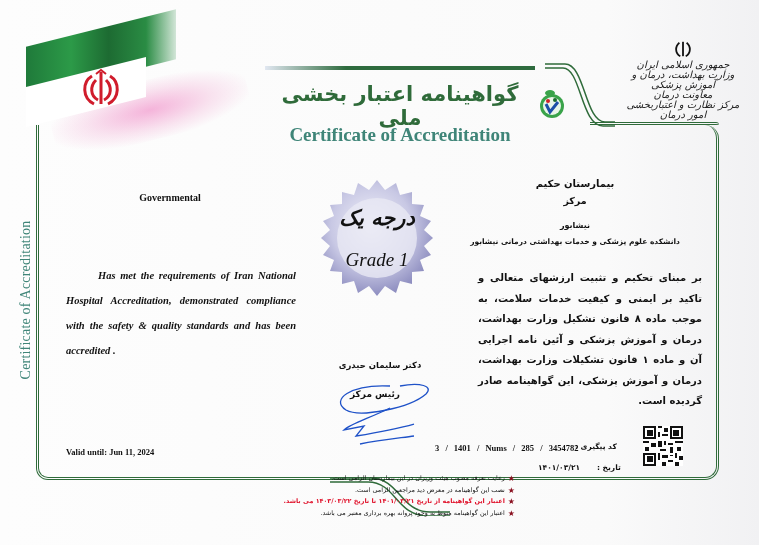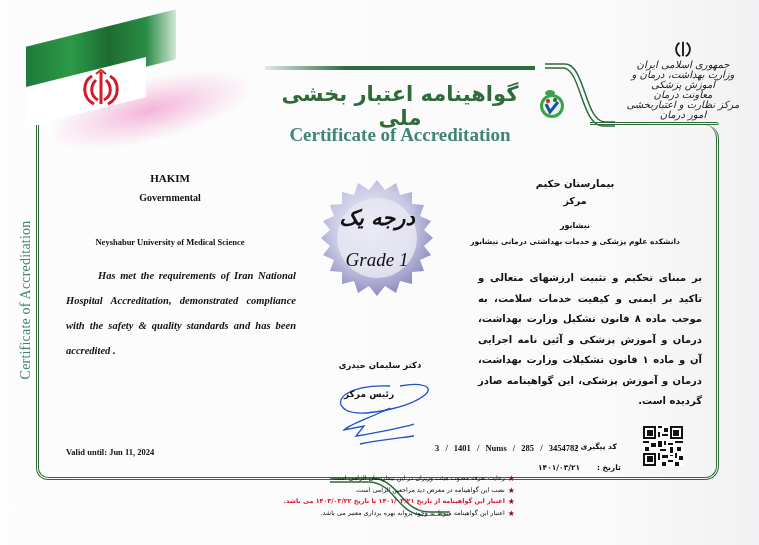--- a/index.html
+++ b/index.html
@@ -48,21 +48,21 @@
 
     
     .fa-name { position: absolute; left: 460px; top: 178px; width: 230px; text-align: center; direction: rtl; font-family: "DejaVu Sans", sans-serif; font-weight: bold; font-size: 10px; }
     .fa-type { position: absolute; left: 460px; top: 195px; width: 230px; text-align: center; direction: rtl; font-family: "DejaVu Sans", sans-serif; font-weight: bold; font-size: 9.5px; }
     .fa-city { position: absolute; left: 460px; top: 221px; width: 230px; text-align: center; direction: rtl; font-family: "DejaVu Sans", sans-serif; font-weight: bold; font-size: 8px; }
     .fa-univ { position: absolute; left: 460px; top: 237px; width: 230px; text-align: center; direction: rtl; font-family: "DejaVu Sans", sans-serif; font-weight: bold; font-size: 7.5px; }
     .fa-body { position: absolute; left: 478px; top: 268px; width: 224px; direction: rtl; text-align: justify; font-family: "DejaVu Sans", sans-serif; font-weight: bold; font-size: 10px; line-height: 20.5px; }
 
     
     .sig-name { position: absolute; left: 320px; top: 360px; width: 120px; text-align: center; direction: rtl; font-family: "DejaVu Sans", sans-serif; font-weight: bold; font-size: 8.5px; }
-    .sig-title { position: absolute; left: 344px; top: 389px; width: 90px; text-align: left; direction: rtl; font-family: "DejaVu Sans", sans-serif; font-weight: bold; font-size: 9px; }
+    .sig-title { position: absolute; left: 330px; top: 389px; width: 90px; text-align: center; direction: rtl; font-family: "DejaVu Sans", sans-serif; font-weight: bold; font-size: 9px; }
     .signature { position: absolute; left: 330px; top: 378px; width: 110px; height: 70px; }
 
     
     .valid { position: absolute; left: 66px; top: 447px; font-family: "Liberation Serif", serif; font-weight: bold; font-size: 8.5px; }
     .tracking-label { position: absolute; left: 575px; top: 442px; direction: rtl; font-family: "DejaVu Sans", sans-serif; font-weight: bold; font-size: 7.5px; }
     .tracking-value { position: absolute; left: 435px; top: 443px; font-family: "Liberation Serif", serif; font-weight: bold; font-size: 8.5px; word-spacing: 4px; }
     .date-label { position: absolute; left: 597px; top: 463px; direction: rtl; font-family: "DejaVu Sans", sans-serif; font-weight: bold; font-size: 7.5px; }
     .date-value { position: absolute; left: 538px; top: 463px; font-family: "DejaVu Sans", sans-serif; font-weight: bold; font-size: 7.5px; direction: rtl; }
 
     .qr { position: absolute; left: 643px; top: 426px; width: 40px; height: 40px; }
@@ -124,23 +124,21 @@
       <path d="M6 3 C1 7 1 15 7 18" stroke="#111" stroke-width="2" fill="none"></path>
       <path d="M14 3 C19 7 19 15 13 18" stroke="#111" stroke-width="2" fill="none"></path>
       <rect x="9" y="2" width="2" height="16" fill="#111"></rect>
     </svg>
     <div>جمهوری اسلامی ایران</div>
     <div>وزارت بهداشت، درمان و آموزش پزشکی</div>
     <div>معاونت درمان</div>
     <div>مرکز نظارت و اعتباربخشی امور درمان</div>
   </div>
 
-  <div class="en-name">HAKIM</div>
   <div class="en-type">Governmental</div>
-  <div class="en-univ">Neyshabur University of Medical Science</div>
   <div class="en-body">
     <span class="indent"></span><span>Has met the requirements of Iran National Hospital Accreditation, demonstrated compliance with the safety &amp; quality standards and has been accredited .</span>
   </div>
 
   <svg class="seal" viewBox="0 0 140 120">
     <defs>
       <radialGradient id="sg" cx="45%" cy="40%" r="60%">
         <stop offset="0%" stop-color="#f4f4fb"></stop>
         <stop offset="60%" stop-color="#c8c8e4"></stop>
         <stop offset="100%" stop-color="#8e8ec0"></stop>

